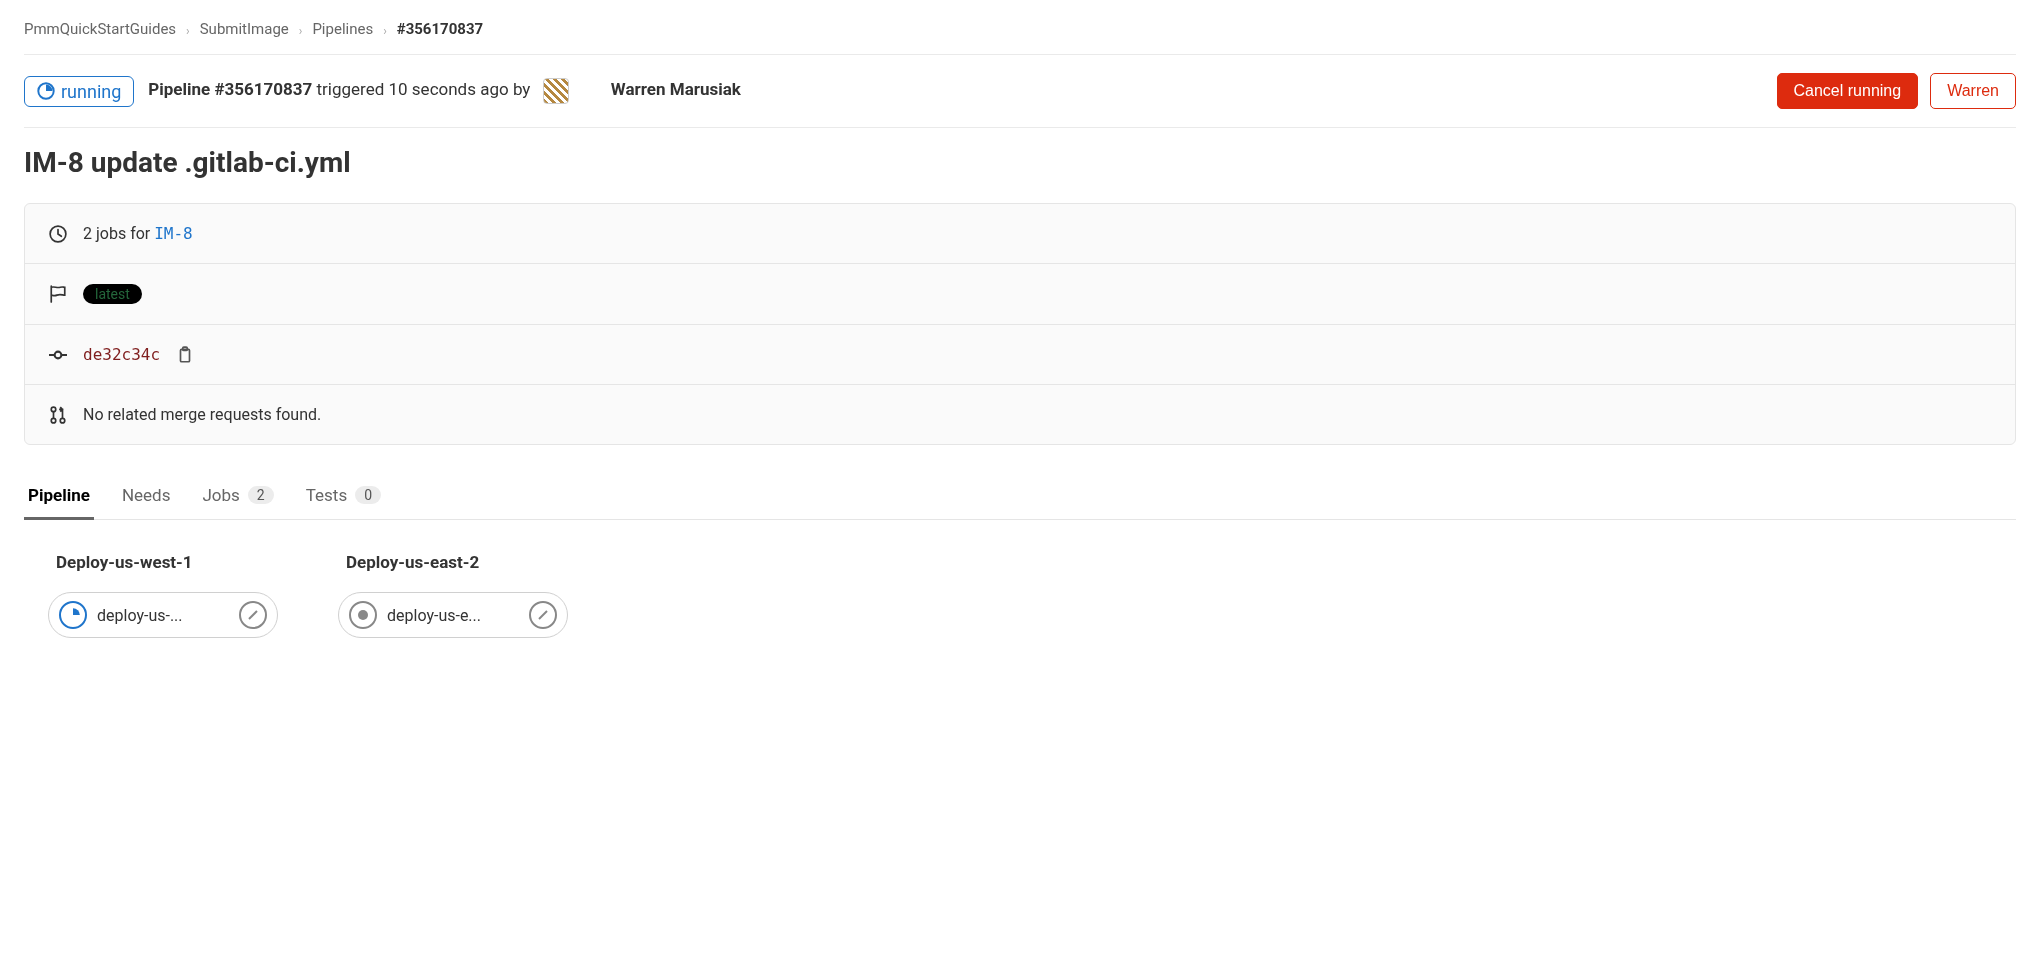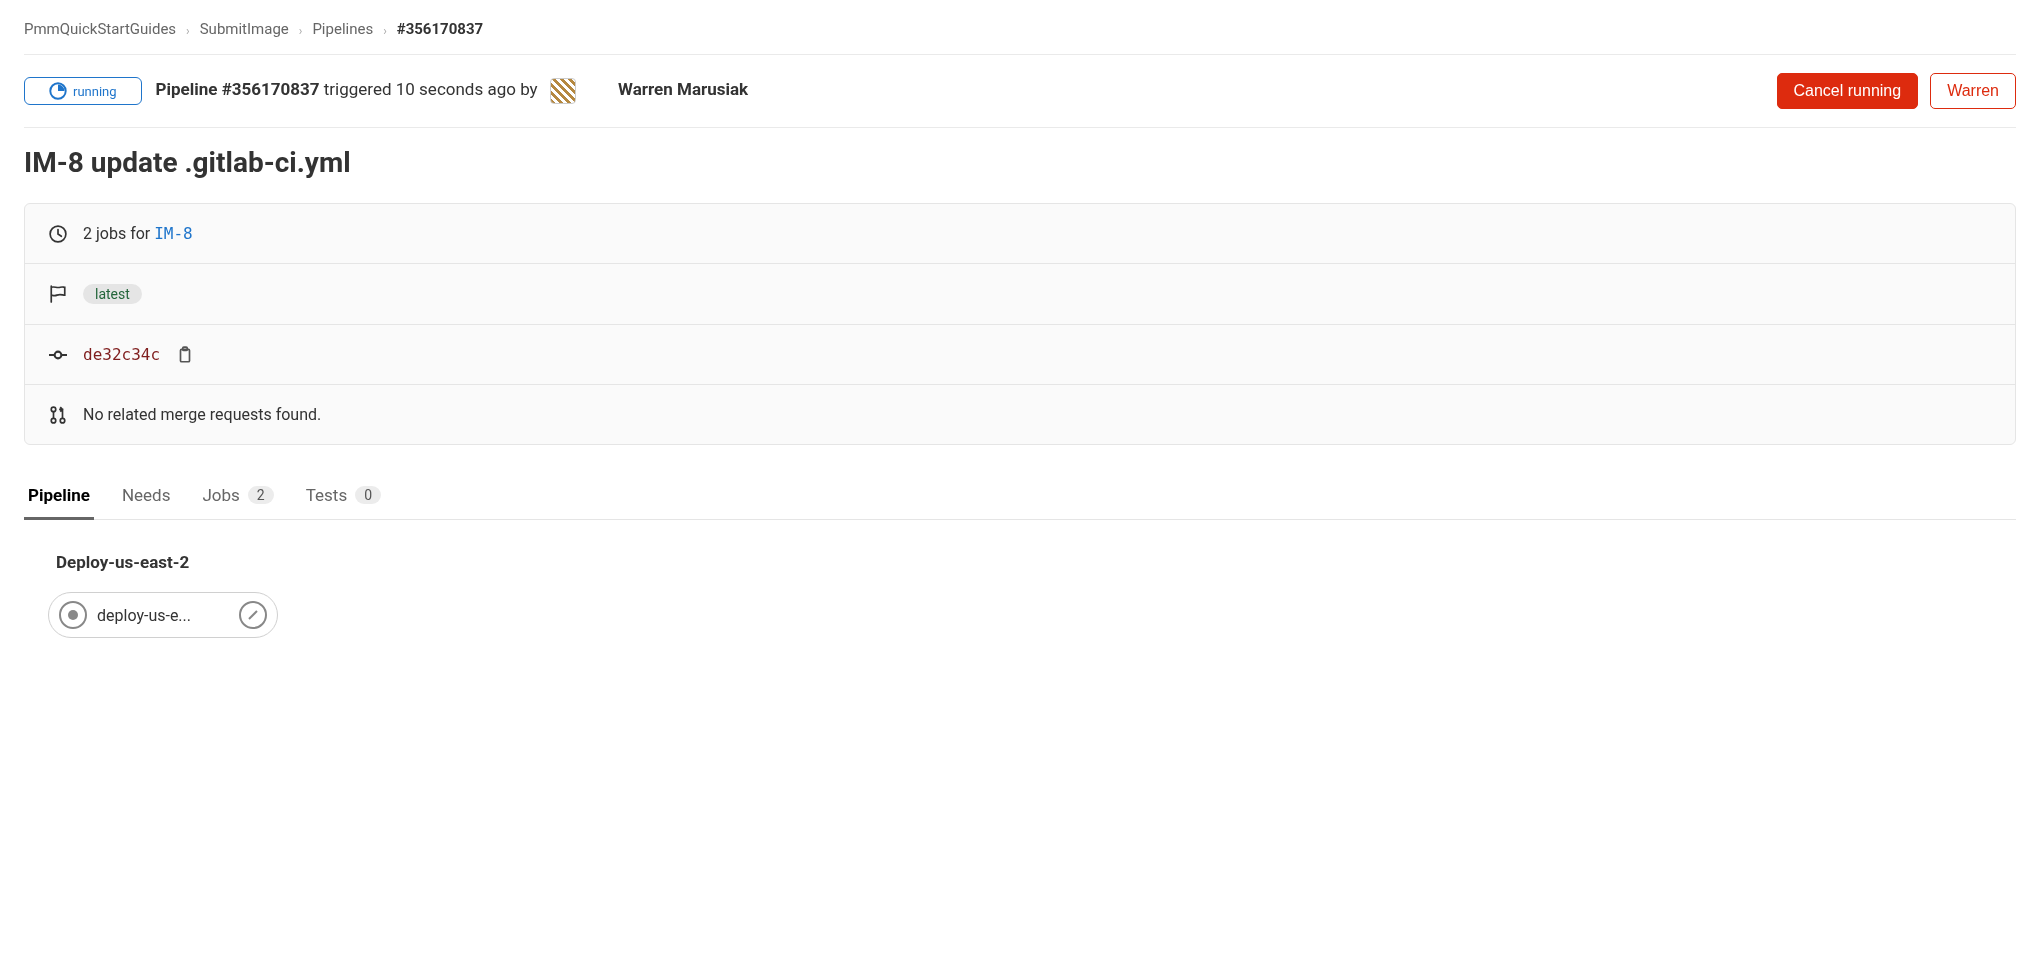--- a/index.html
+++ b/index.html
@@ -7,40 +7,40 @@
     
     .breadcrumb { display: flex; align-items: flex-end; gap: 10px; color: #666; font-size: 15px; padding: 4px 0 16px 0; }
     .breadcrumb a { color: #666; text-decoration: none; }
     .breadcrumb .chevron { color: #aaa; font-size: 12px; }
     .breadcrumb .current { font-weight: 700; color: #333; }
     
     .divider { border: none; border-top: 1px solid #eaeaea; margin: 0; }
     
     .header-row { display: flex; align-items: center; justify-content: space-between; padding: 18px 0; }
     .header-left { display: flex; align-items: center; gap: 14px; }
-    .status-badge { display: inline-flex; align-items: center; gap: 6px; border: 1px solid #1f75cb; color: #1f75cb; border-radius: 6px; padding: 4px 24px; font-size: 13px; }
+    .status-badge { display: inline-flex; align-items: center; gap: 6px; border: 1px solid #1f75cb; color: #1f75cb; border-radius: 6px; padding: 4px 12px; font-size: 18px; }
     .status-badge svg { width: 18px; height: 18px; }
     .trigger-text { font-size: 17px; color: #333; }
     .trigger-text .pipeline-id { font-weight: 700; }
     .avatar { width: 26px; height: 26px; border-radius: 4px; background: linear-gradient(45deg, #b58840 25%, #fff 25%, #fff 50%, #b58840 50%, #b58840 75%, #fff 75%); background-size: 8px 8px; display: inline-block; vertical-align: middle; margin: 0 6px 0 8px; border: 1px solid #ccc; }
     .user-name { font-weight: 700; font-size: 17px; margin-left: 32px; }
     .header-right { display: flex; gap: 12px; }
     .btn { padding: 8px 16px; border-radius: 5px; font-size: 16px; font-weight: 500; cursor: pointer; border: 1px solid transparent; text-align: right; }
     .btn-danger { background: #dd2b0e; color: #fff; border-color: #dd2b0e; }
     .btn-outline-danger { background: #fff; color: #dd2b0e; border-color: #dd2b0e; }
     
     .page-title { font-size: 28px; font-weight: 700; padding: 18px 0 24px 0; }
     
     .info-card { border: 1px solid #e5e5e5; border-radius: 6px; background: #fafafa; }
     .info-row { display: flex; align-items: center; gap: 16px; padding: 20px 24px; border-bottom: 1px solid #e5e5e5; font-size: 16px; color: #333; }
     .info-row:last-child { border-bottom: none; }
     .info-row svg { width: 18px; height: 18px; flex-shrink: 0; }
     .branch-link { color: #1f75cb; font-family: ui-monospace, Menlo, monospace; text-decoration: none; text-align: center; }
     .commit-link { color: #7f1d1d; font-family: ui-monospace, Menlo, monospace; text-decoration: none; font-size: 16px; }
-    .tag-badge { background: #e5e5e5; color: #24663b; border-radius: 12px; padding: 2px 12px; font-size: 14px; }
+    .tag-badge { background: #000000; color: #24663b; border-radius: 12px; padding: 2px 12px; font-size: 14px; }
     
     .tabs { display: flex; gap: 24px; border-bottom: 1px solid #e5e5e5; margin-top: 28px; }
     .tab { padding: 12px 4px; font-size: 17px; color: #666; cursor: pointer; display: flex; align-items: center; gap: 8px; border-bottom: 3px solid transparent; margin-bottom: -1px; }
     .tab.active { color: #000; font-weight: 700; border-bottom-color: #666; }
     .tab .count { background: #ececec; color: #555; border-radius: 10px; padding: 1px 9px; font-size: 14px; font-weight: 400; }
     
     .stages { display: flex; gap: 60px; padding: 32px 24px 24px 24px; }
     .stage { display: flex; flex-direction: column; gap: 20px; }
     .stage-name { font-weight: 700; font-size: 17px; padding: 0 8px; }
     .job-pill { display: flex; align-items: center; gap: 10px; border: 1px solid #d0d0d0; border-radius: 28px; padding: 8px 10px 8px 10px; width: 230px; background: #fff; cursor: pointer; }
@@ -144,20 +144,37 @@
     <span class="count">2</span>
   </div>
   <div class="tab">
     <span>Tests</span>
     <span class="count">0</span>
   </div>
 </div>
 
 <div class="stages">
   <div class="stage">
+    <div class="stage-name">Deploy-us-west-1</div>
+    <div class="job-pill">
+      <span class="status-ico status-running">
+        <svg viewBox="0 0 14 14" width="16" height="16">
+            <path d="M7 1 A6 6 0 0 1 13 7 L7 7 Z" fill="#1f75cb"></path>
+          </svg>
+      </span>
+      <span class="job-name">deploy-us-...</span>
+      <span class="job-action">
+        <svg viewBox="0 0 14 14">
+            <circle cx="7" cy="7" r="6" fill="none" stroke="#888" stroke-width="0"></circle>
+            <line x1="3" y1="11" x2="11" y2="3" stroke="#888" stroke-width="2"></line>
+          </svg>
+      </span>
+    </div>
+  </div>
+  <div class="stage">
     <div class="stage-name">Deploy-us-east-2</div>
     <div class="job-pill">
       <span class="status-ico status-created">
         <span class="dot"></span>
       </span>
       <span class="job-name">deploy-us-e...</span>
       <span class="job-action">
         <svg viewBox="0 0 14 14">
             <line x1="3" y1="11" x2="11" y2="3" stroke="#888" stroke-width="2"></line>
           </svg>

